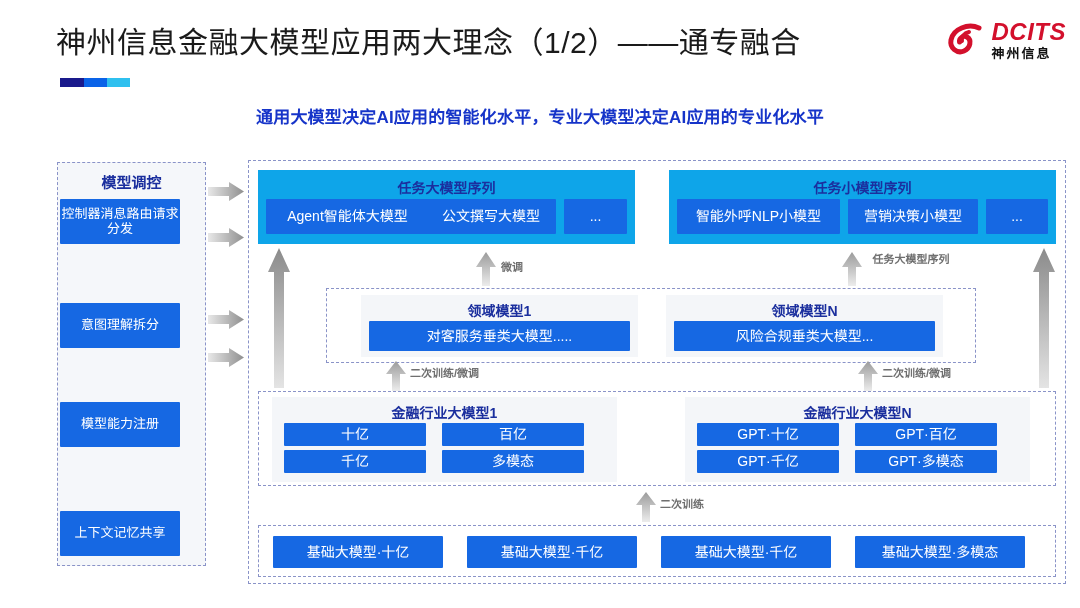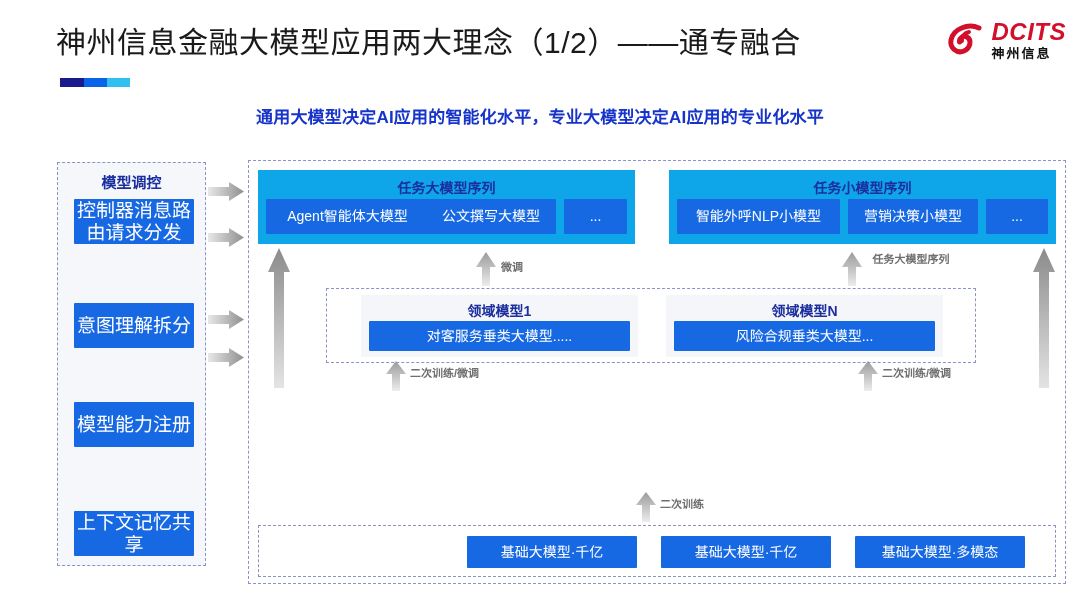--- a/index.html
+++ b/index.html
@@ -81,22 +81,22 @@
   #leftcol {
     position: absolute; left: 57px; top: 162px;
     width: 149px; height: 404px;
     background: #f5f7fa;
   }
   #leftcol .hd {
     position: absolute; left: 0; right: 0; top: 8px;
     font-size: 15px; font-weight: bold; color: #1b2f9e; text-align: center;
   }
   #leftcol .bluebox {
-    position: absolute; left: 16px; width: 120px; height: 45px;
-    font-size: 19px;
+    position: absolute; left: 2px; width: 120px; height: 45px;
+    font-size: 13px;
   }
   #leftcol .b0 { top: 36px; }
   #leftcol .b1 { top: 140px; }
   #leftcol .b2 { top: 239px; }
   #leftcol .b3 { top: 348px; }
 
   
   .rarrow { position: absolute; width: 36px; height: 19px; }
 
   
@@ -305,28 +305,45 @@
     </div>
     <div class="lbl arrow-label" style="left:162px; top:207px;">二次训练/微调</div>
 
     <div class="uparrow" style="left:610px; top:201px;">
       <svg viewBox="0 0 20 30" width="20" height="30">
           <path d="M6 30 V13 H0 L10 0 L20 13 H14 V30 Z" fill="url(#ug2)"></path>
         </svg>
     </div>
     <div class="lbl arrow-label" style="left:634px; top:207px;">二次训练/微调</div>
 
+    <div id="indwrap">
+      <div class="indpanel" id="indA">
+        <div class="grp-title">金融行业大模型1</div>
+        <div class="bluebox c0">十亿</div>
+        <div class="bluebox c1">百亿</div>
+        <div class="bluebox c2">千亿</div>
+        <div class="bluebox c3">多模态</div>
+      </div>
+      <div class="indpanel" id="indB">
+        <div class="grp-title">金融行业大模型N</div>
+        <div class="bluebox c0">GPT·十亿</div>
+        <div class="bluebox c1">GPT·百亿</div>
+        <div class="bluebox c2">GPT·千亿</div>
+        <div class="bluebox c3">GPT·多模态</div>
+      </div>
+    </div>
 
     <div class="uparrow" style="left:388px; top:332px;">
       <svg viewBox="0 0 20 30" width="20" height="30">
           <path d="M6 30 V13 H0 L10 0 L20 13 H14 V30 Z" fill="url(#ug2)"></path>
         </svg>
     </div>
     <div class="lbl arrow-label" style="left:412px; top:338px;">二次训练</div>
 
     <div id="basewrap">
+      <div class="bluebox f0">基础大模型·十亿</div>
       <div class="bluebox f1">基础大模型·千亿</div>
       <div class="bluebox f2">基础大模型·千亿</div>
       <div class="bluebox f3">基础大模型·多模态</div>
     </div>
   </div>
 
 </div>
 
 </body></html>

